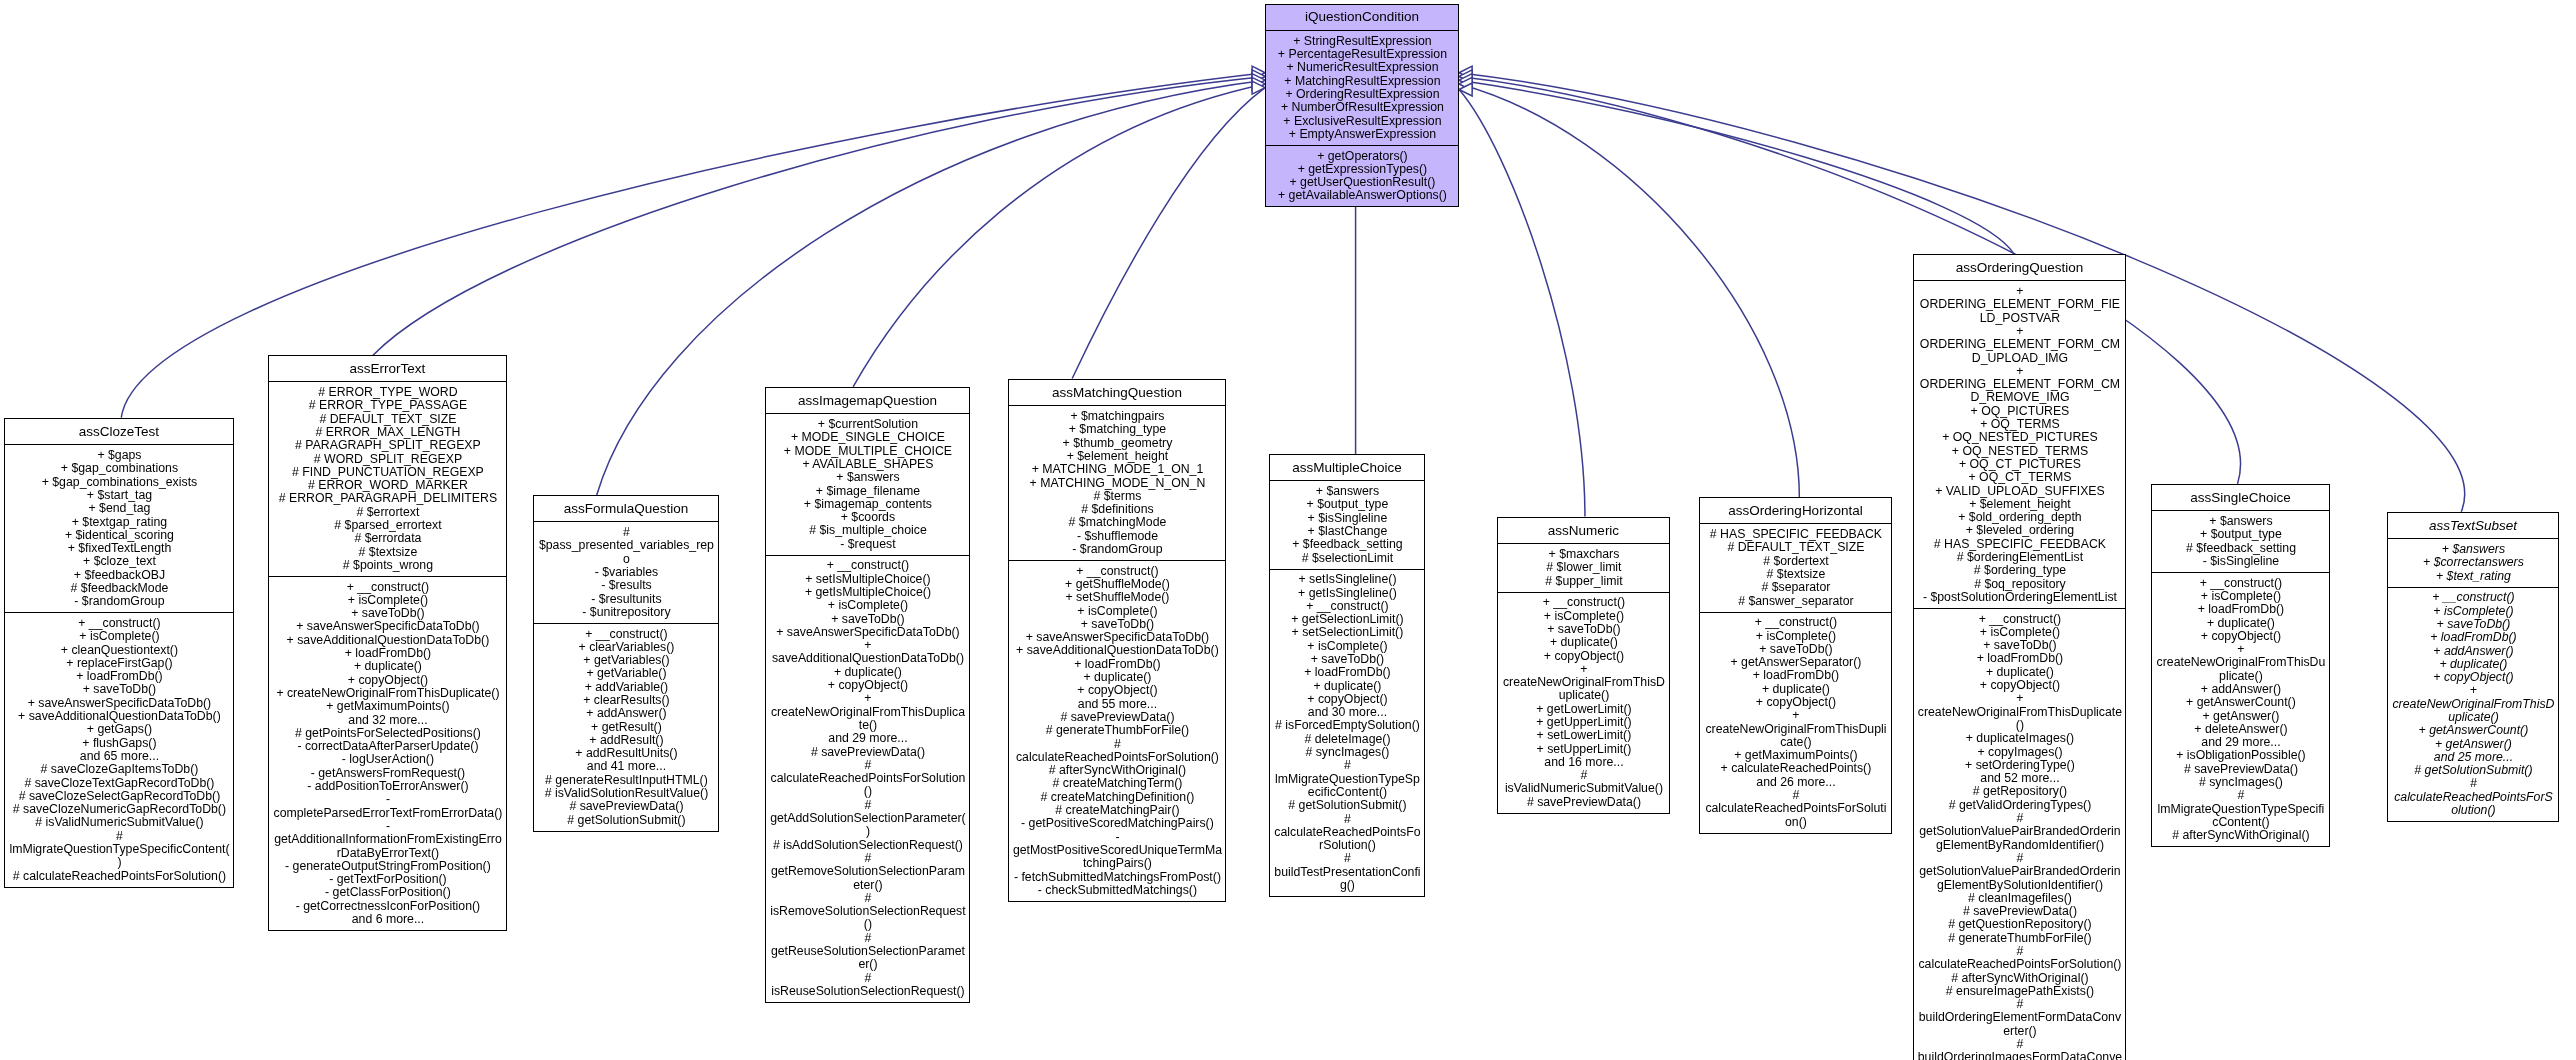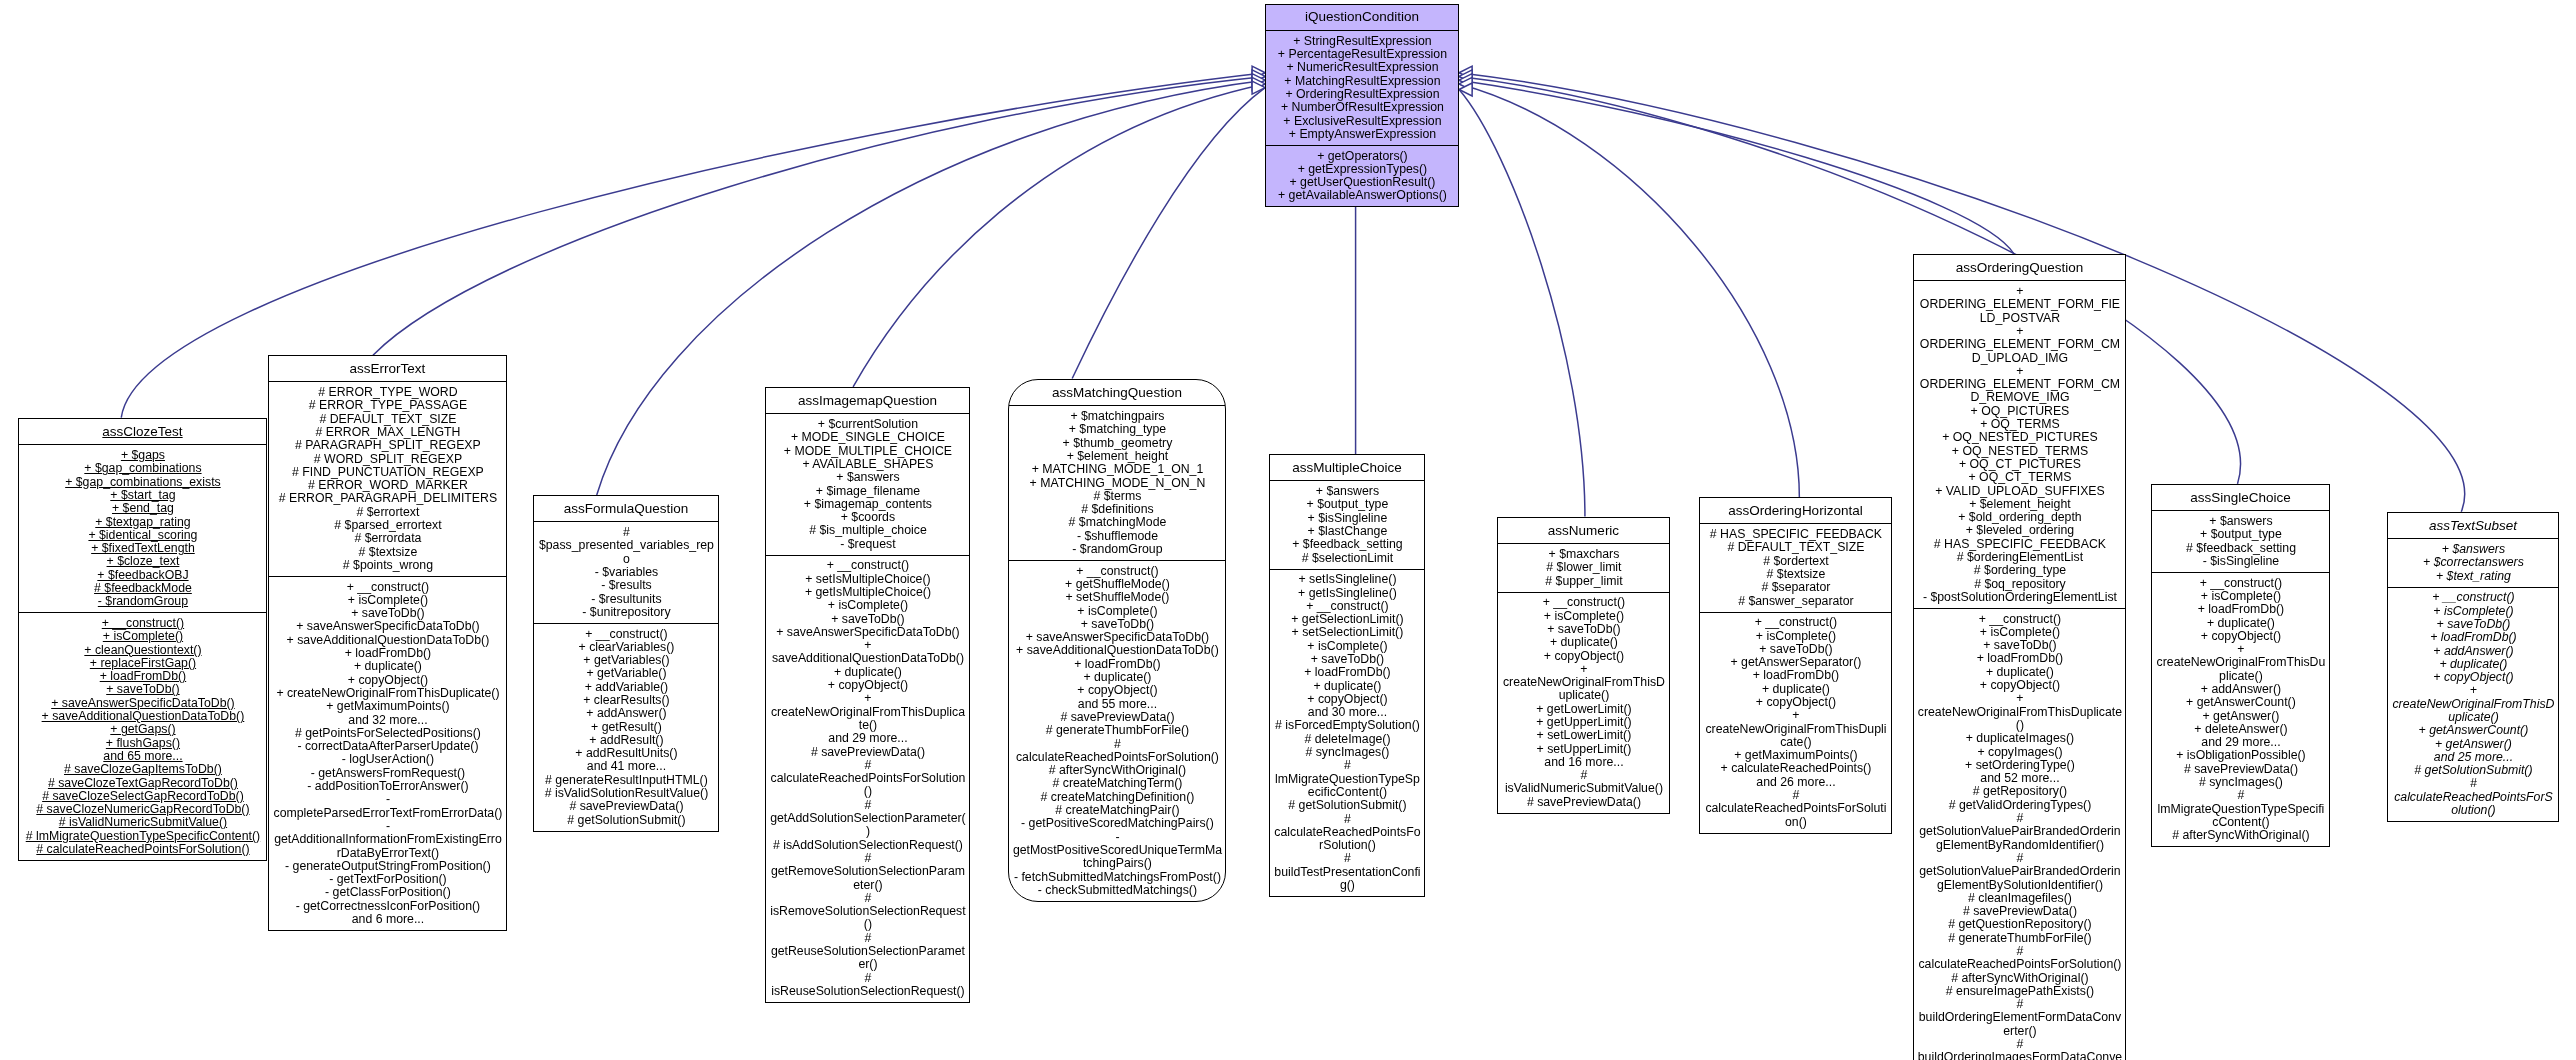--- a/index.html
+++ b/index.html
@@ -111,21 +111,21 @@
         <div class="uml-row">+ ExclusiveResultExpression</div>
         <div class="uml-row">+ EmptyAnswerExpression</div>
       </div>
       <div class="uml-sec methods">
         <div class="uml-row">+ getOperators()</div>
         <div class="uml-row">+ getExpressionTypes()</div>
         <div class="uml-row">+ getUserQuestionResult()</div>
         <div class="uml-row">+ getAvailableAnswerOptions()</div>
       </div>
     </div>
-    <div class="uml-class" style="left: 18px; top: 418px; width: 249px; text-decoration: underline;">
+    <div class="uml-class" style="left: 4px; top: 418px; width: 230px;">
       <div class="uml-title">assClozeTest</div>
       <div class="uml-sec attrs">
         <div class="uml-row">+ $gaps</div>
         <div class="uml-row">+ $gap_combinations</div>
         <div class="uml-row">+ $gap_combinations_exists</div>
         <div class="uml-row">+ $start_tag</div>
         <div class="uml-row">+ $end_tag</div>
         <div class="uml-row">+ $textgap_rating</div>
         <div class="uml-row">+ $identical_scoring</div>
         <div class="uml-row">+ $fixedTextLength</div>
@@ -255,21 +255,21 @@
         <div class="uml-row"># savePreviewData()</div>
         <div class="uml-row"># calculateReachedPointsForSolution()</div>
         <div class="uml-row"># getAddSolutionSelectionParameter()</div>
         <div class="uml-row"># isAddSolutionSelectionRequest()</div>
         <div class="uml-row"># getRemoveSolutionSelectionParameter()</div>
         <div class="uml-row"># isRemoveSolutionSelectionRequest()</div>
         <div class="uml-row"># getReuseSolutionSelectionParameter()</div>
         <div class="uml-row"># isReuseSolutionSelectionRequest()</div>
       </div>
     </div>
-    <div class="uml-class" style="left: 1008px; top: 379px; width: 218px; border-radius: 30px;">
+    <div class="uml-class" style="left: 1008px; top: 379px; width: 218px;">
       <div class="uml-title">assMatchingQuestion</div>
       <div class="uml-sec attrs">
         <div class="uml-row">+ $matchingpairs</div>
         <div class="uml-row">+ $matching_type</div>
         <div class="uml-row">+ $thumb_geometry</div>
         <div class="uml-row">+ $element_height</div>
         <div class="uml-row">+ MATCHING_MODE_1_ON_1</div>
         <div class="uml-row">+ MATCHING_MODE_N_ON_N</div>
         <div class="uml-row"># $terms</div>
         <div class="uml-row"># $definitions</div>

